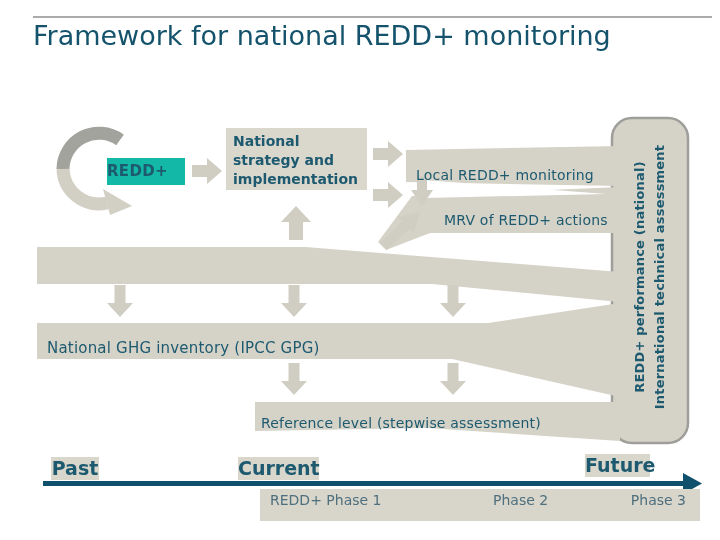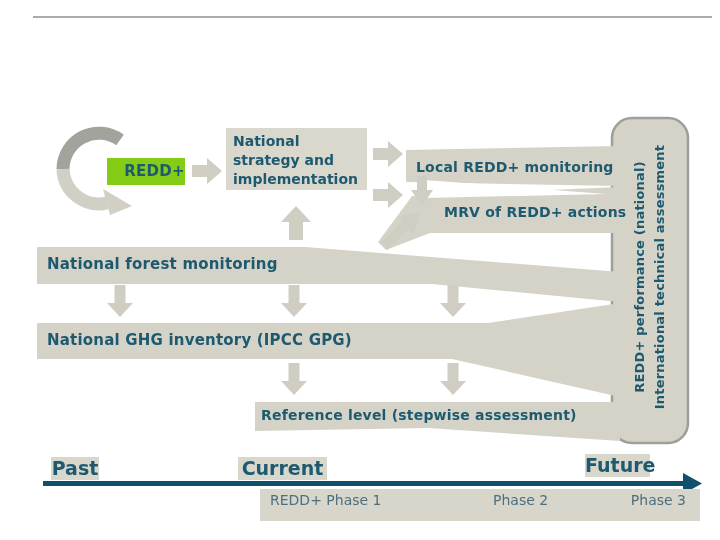--- a/index.html
+++ b/index.html
@@ -11,26 +11,26 @@
   #top-rule{left:33px;top:16px;width:679px;height:2px;background:#ababab;}
   #slide-title{
     left:33px;top:20px;font-size:27px;color:#14536b;white-space:nowrap;
     letter-spacing:0px;
   }
   svg.layer{position:absolute;left:0;top:0;}
   .band{fill:#d5d2c7;}
   .arrow{fill:#d0cdc2;}
   .whitecut{fill:#ffffff;}
   .label{
-    position:absolute;color:#1d5a70;font-weight:bold;font-size:14px;
-    white-space:nowrap;letter-spacing:0.2px;
+    position:absolute;color:#1d5a70;font-weight:normal;font-size:14px;
+    white-space:nowrap;letter-spacing:0.2px;margin-top:8px;
   }
   .boxlabel{
-    position:absolute;background:#84cc16;color:#1d5a70;font-weight:bold;
-    font-size:14px;text-align:right;letter-spacing:0.3px;
+    position:absolute;background:#14b8a6;color:#1d5a70;font-weight:bold;
+    font-size:14px;text-align:left;letter-spacing:0.3px;
   }
   #redd-box{left:107px;top:158px;width:78px;height:27px;line-height:27px;font-size:15px;}
   #strategy-box{
     left:226px;top:128px;width:141px;height:62px;background:#dad7cd;
     color:#1d5a70;font-weight:bold;font-size:14px;line-height:19px;
     padding:4px 0 0 7px;box-sizing:border-box;text-align:left;
   }
   #local-label{left:416px;top:159px;}
   #mrv-label{left:444px;top:204px;}
   #forest-label{left:47px;top:255px;font-size:15px;}
@@ -40,37 +40,38 @@
     left:480px;top:257px;width:340px;height:40px;
     transform:rotate(-90deg);transform-origin:50% 50%;
     color:#1d5a70;font-weight:bold;font-size:13px;line-height:20px;
     text-align:center;white-space:nowrap;letter-spacing:0.2px;
   }
   .timebox{
     position:absolute;background:#d9d6cc;color:#1d5a70;font-weight:bold;
     font-size:19px;text-align:center;height:23px;line-height:23px;
   }
   #past-box{left:51px;top:457px;width:48px;}
-  #current-box{left:238px;top:457px;width:89px;}
+  #current-box{left:238px;top:457px;width:81px;}
   #future-box{left:585px;top:454px;width:65px;}
   #phases-band{
     position:absolute;left:260px;top:489px;width:440px;height:32px;
     background:#d8d5ca;color:#4e6f7e;font-size:14px;line-height:22px;
   }
   #phases-band span{position:absolute;white-space:nowrap;}
   #phase1{left:10px;}
   #phase2{left:225px;margin-left:8px;}
   #phase3{right:14px;}
 </style>
 </head>
 <body>
 
 <div id="slide">
 
   <div id="top-rule" class="abs"></div>
+  <div id="slide-title" class="abs">Framework for national REDD+ monitoring</div>
 
   <svg class="layer" width="720" height="540" viewBox="0 0 720 540">
 
     <rect x="612" y="118" width="76" height="325" rx="20" ry="20" fill="#d5d2c7" stroke="#9e9e9a" stroke-width="2.5"></rect>
 
     <polygon class="band" points="406,150 620,146 620,186 406,182"></polygon>
     <polygon class="band" points="412,196 620,187 620,233 430,233 386,250 378,242"></polygon>
     <polygon class="whitecut" points="424,180 606,194 424,198"></polygon>
     <polygon class="band" points="37,247 305,247 620,272 620,302 432,284 37,284"></polygon>
     <polygon class="band" points="37,323 488,323 620,303 620,397 452,359 37,359"></polygon>
@@ -104,21 +105,20 @@
   <div id="redd-box" class="boxlabel">REDD+</div>
 
   <div id="strategy-box" class="abs">
     <div>National</div>
     <div>strategy and</div>
     <div>implementation</div>
   </div>
 
   <div id="local-label" class="label">Local REDD+ monitoring</div>
   <div id="mrv-label" class="label">MRV of REDD+ actions</div>
-  <div id="forest-label" class="label">National forest monitoring</div>
   <div id="ghg-label" class="label">National GHG inventory (IPCC GPG)</div>
   <div id="ref-label" class="label">Reference level (stepwise assessment)</div>
 
   <div id="sidebar-text" class="abs">
     <div>REDD+ performance (national)</div>
     <div>International technical assessment</div>
   </div>
 
   <div id="past-box" class="timebox">Past</div>
   <div id="current-box" class="timebox">Current</div>

